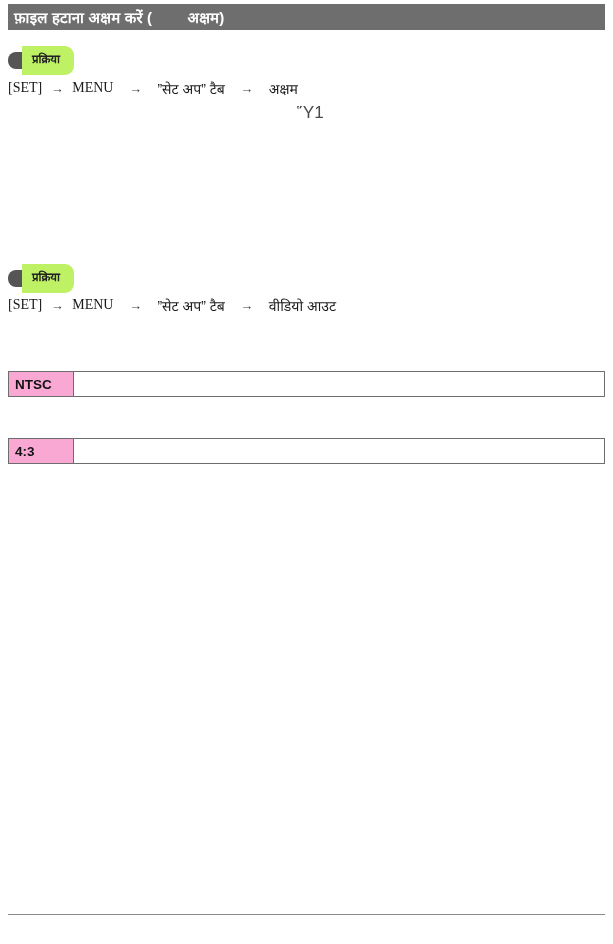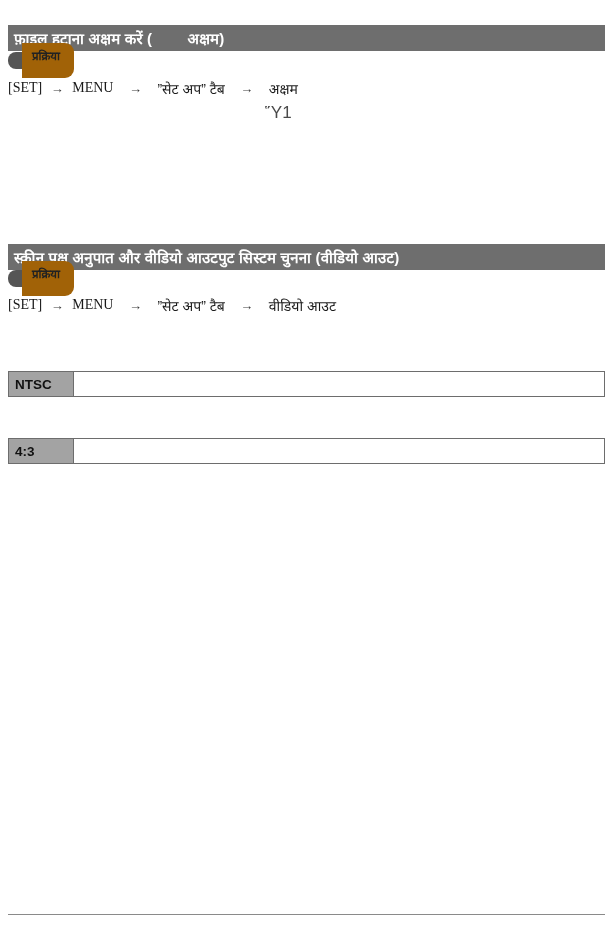--- a/index.html
+++ b/index.html
@@ -33,45 +33,44 @@
     color: #ffffff;
     display: flex;
     align-items: center;
     padding: 0 6px;
     box-sizing: border-box;
     font-size: 15px;
     font-weight: bold;
     letter-spacing: 0.2px;
     white-space: nowrap;
     overflow: hidden;
-    margin-top: 21px;
   }
 
   
   .proc-row {
     position: absolute;
     left: 8px;
     height: 20px;
     display: flex;
     align-items: center;
   }
   .proc-bullet {
     width: 14px;
     height: 17px;
     background: #555555;
     border-radius: 8px 0 0 8px;
     margin-right: 0px;
     flex: 0 0 auto;
   }
   .proc-tab {
-    background: #a16207;
+    background: #bef264;
     height: 25px;
     display: flex;
     align-items: center;
-    padding: 0 14px 10px 10px;
+    padding: 0 14px 4px 10px;
     border-radius: 0 9px 9px 0;
     font-size: 11.5px;
     font-weight: bold;
     color: #222222;
     white-space: nowrap;
   }
 
   
   .proc-path {
     position: absolute;
@@ -130,21 +129,21 @@
   }
   .tbl td {
     border: 1px solid #6d6d6d;
     height: 25px;
     padding: 0 6px;
     vertical-align: middle;
     box-sizing: border-box;
   }
   .tbl td.key {
     width: 65px;
-    background: #a3a3a3;
+    background: #f9a8d4;
     font-weight: bold;
     font-size: 13.5px;
     color: #111111;
     white-space: nowrap;
   }
   .tbl td.val {
     background: #ffffff;
     font-size: 12.5px;
     color: #111111;
   }
@@ -174,25 +173,24 @@
   <div class="proc-path" style="top:77px;">
     <span class="step mono-key">[SET]</span>
     <span class="arrow">→</span>
     <span class="step mono-key">MENU</span>
     <span class="arrow wide">→</span>
     <span class="step">”सेट अप” टैब</span>
     <span class="arrow wide">→</span>
     <span class="step">अक्षम</span>
   </div>
 
-  <div class="icon-line" style="top:102px;">
+  <div class="icon-line" style="top:102px;margin-left:32px;">
     <span class="trash-glyph">Ὕ1</span>
   </div>
 
-  <div class="section-bar" style="top:223px;">स्क्रीन पक्ष अनुपात और वीडियो आउटपुट सिस्टम चुनना (वीडियो आउट)</div>
 
   <div class="proc-row" style="top:268px;">
     <span class="proc-bullet"></span>
     <span class="proc-tab">प्रक्रिया</span>
   </div>
 
   <div class="proc-path" style="top:294px;">
     <span class="step mono-key">[SET]</span>
     <span class="arrow">→</span>
     <span class="step mono-key">MENU</span>

